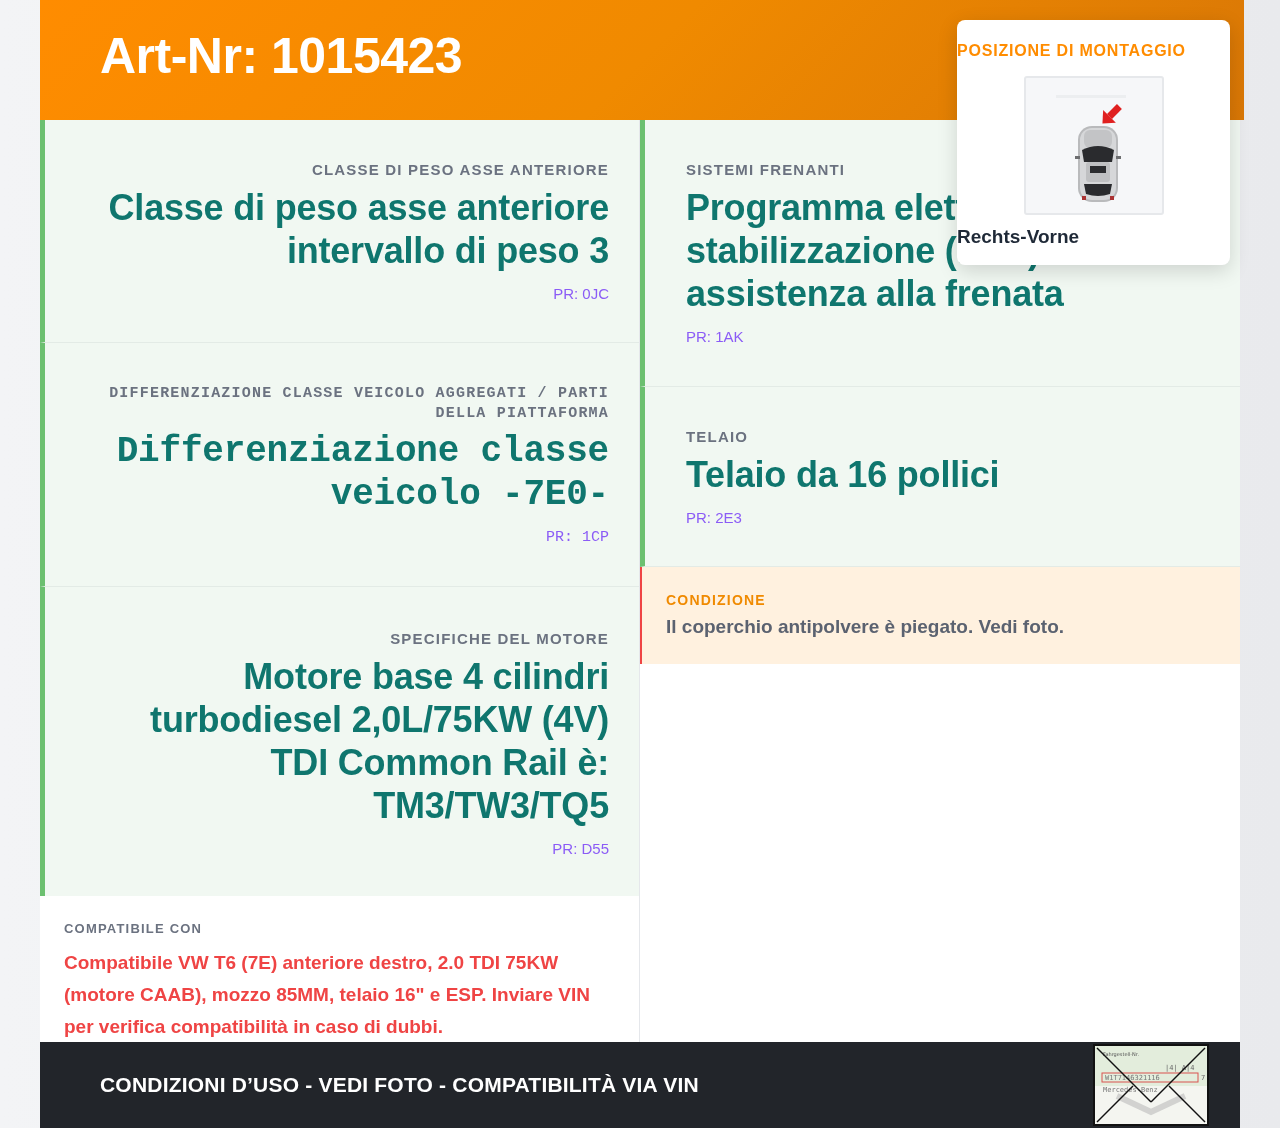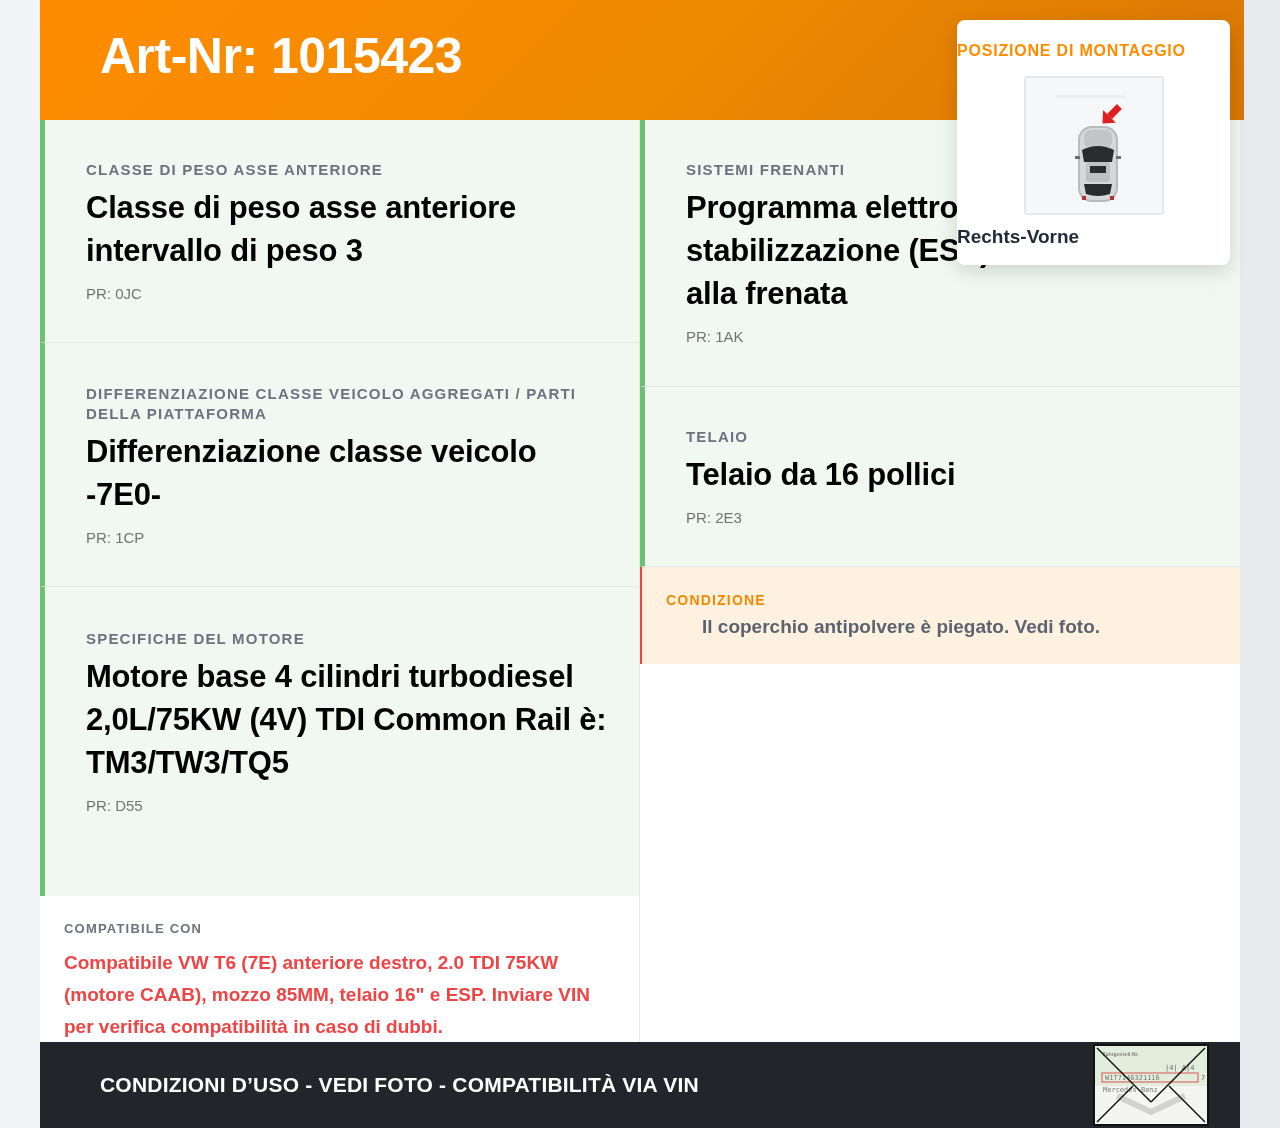--- a/index.html
+++ b/index.html
@@ -16,41 +16,41 @@
     .header {
       position: absolute; left: 0; top: 0; width: 1204px; height: 120px;
       background: linear-gradient(135deg, #ff8c00 0%, #f08a00 50%, #d97706 100%);
     }
     .header-title {
       position: absolute; left: 60px; top: 28px;
       font-size: 50px; font-weight: 700; color: #ffffff; letter-spacing: -0.5px;
       line-height: 56px;
     }
     .col { position: absolute; top: 120px; width: 600px; }
-    .col-left { left: 0; height: 922px; border-right: 1px solid #e5e7eb; }
+    .col-left { left: 0; height: 922px; border-right: 1px solid #e5e7eb; text-align: right; }
     .col-right { left: 600px; }
     .spec {
       position: relative; background: #f1f8f2;
       border-left: 5px solid #6cc070;
       border-bottom: 1px solid #e3ebe6;
       padding-left: 41px; padding-right: 30px;
     }
     .spec-label {
       font-size: 15px; font-weight: 700; color: #6b7280; letter-spacing: 1.2px;
       text-transform: uppercase; line-height: 20px;
     }
     .spec-value {
-      font-size: 31px; font-weight: 700; color: #000000; line-height: 43px;
+      font-size: 36px; font-weight: 700; color: #0f766e; line-height: 43px;
       margin-top: 6px; letter-spacing: -0.2px;
     }
     .spec-code {
-      font-size: 15px; color: #737373; margin-top: 12px; line-height: 20px;
+      font-size: 15px; color: #8b5cf6; margin-top: 12px; line-height: 20px;
     }
     .spec-1 { height: 223px; padding-top: 40px; }
-    .spec-2 { height: 244px; padding-top: 41px; }
+    .spec-2 { height: 244px; padding-top: 41px; font-family: Liberation Mono, monospace; }
     .spec-3 { height: 310px; padding-top: 42px; }
     .spec-r1 { height: 267px; padding-top: 40px; }
     .spec-r2 { height: 180px; padding-top: 40px; }
     .spec-r1 .spec-value, .spec-r2 .spec-value { }
     .compat {
       position: absolute; left: 0; top: 896px; width: 600px; height: 148px;
       padding: 24px 12px 0 24px; background: #ffffff;
       border-right: 1px solid #e5e7eb;
     }
     .compat-label {
@@ -61,21 +61,21 @@
       width: 545px;
     }
     .condition {
       position: relative; background: #fff1df; border-left: 2px solid #ef4444;
       height: 97px; padding: 24px 24px 0 24px;
     }
     .condition-label {
       font-size: 14px; font-weight: 700; color: #f08a00; letter-spacing: 1.2px; line-height: 18px;
     }
     .condition-text {
-      font-size: 19px; font-weight: 700; color: #5b6270; line-height: 24px; margin-top: 6px; margin-left: 36px;
+      font-size: 19px; font-weight: 700; color: #5b6270; line-height: 24px; margin-top: 6px;
     }
     .footer {
       position: absolute; left: 0; top: 1042px; width: 1200px; height: 86px;
       background: #22252a;
     }
     .footer-text {
       position: absolute; left: 60px; top: 30px;
       font-size: 21px; font-weight: 700; color: #ffffff; letter-spacing: 0.2px; line-height: 26px;
     }
     .vin-thumb {

